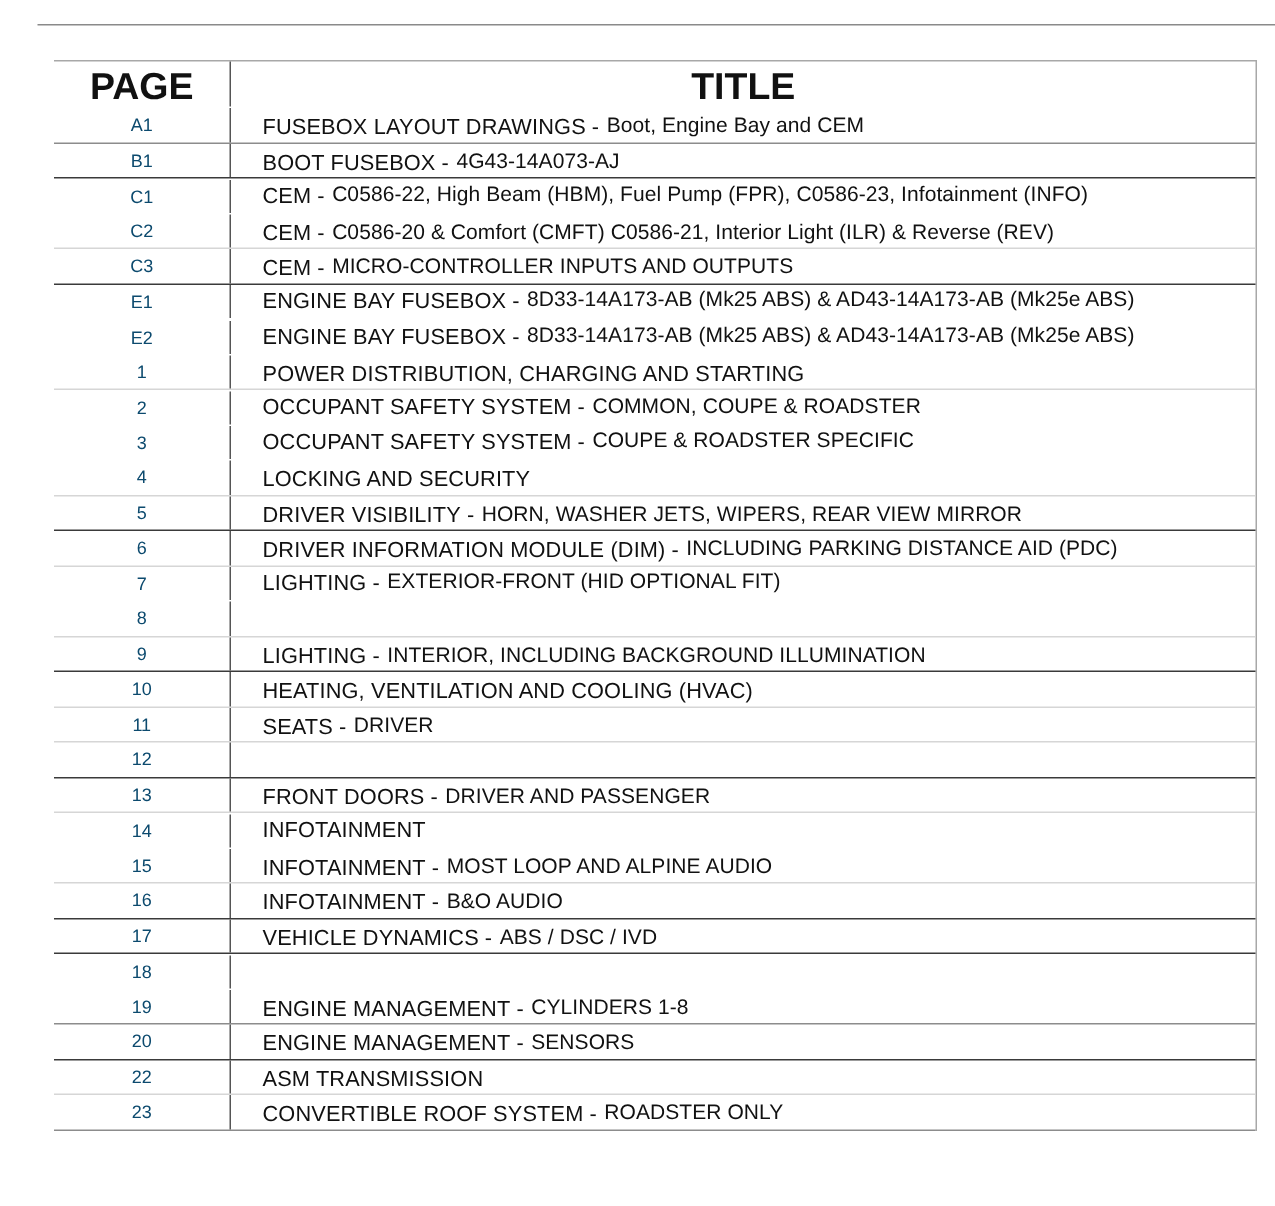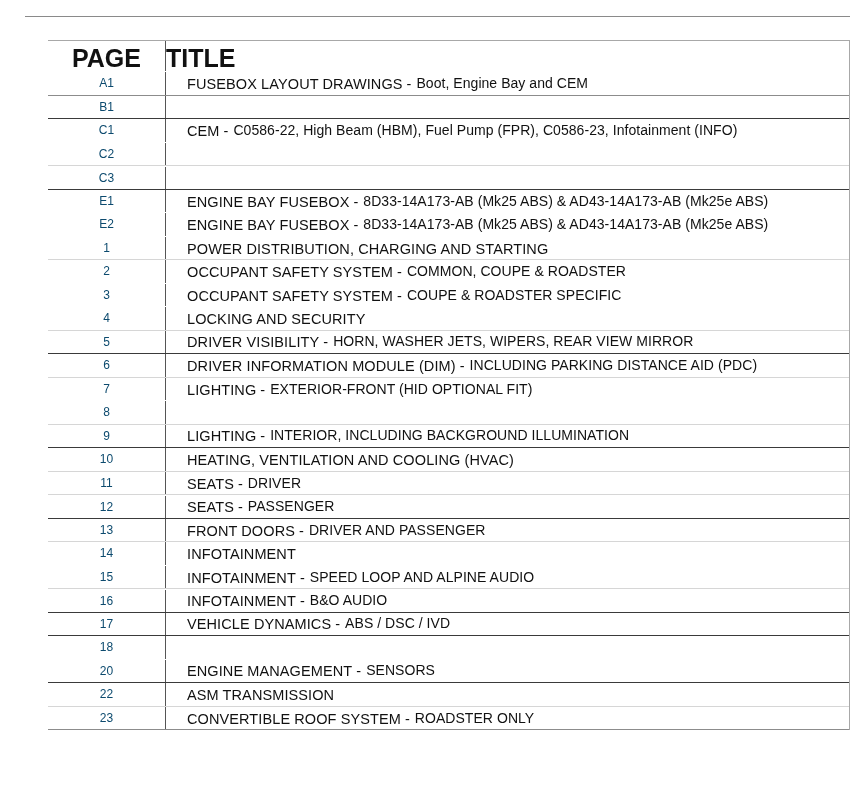--- a/index.html
+++ b/index.html
@@ -18,36 +18,36 @@
     .top-rule {
       position: absolute;
       left: 25px;
       top: 16px;
       width: 825px;
       height: 0;
       border-top: 1px solid #8a8a8a;
     }
     .toc-table {
       position: absolute;
-      left: 48px;
+      left: 36px;
       top: 40px;
       width: 801px;
       border-top: 1px solid #a8a8a8;
       border-right: 1px solid #a8a8a8;
     }
     .row {
       display: flex;
       height: 23.5px;
       box-sizing: border-box;
       border-bottom: 1px solid transparent;
     }
     .row.b-light { border-bottom-color: #d6d6d6; }
     .row.b-medium { border-bottom-color: #8c8c8c; }
-    .row.b-dark { border-bottom-color: #3a3a3a; align-items: flex-end; }
-    .row.b-none { border-bottom-color: transparent; }
+    .row.b-dark { border-bottom-color: #3a3a3a; }
+    .row.b-none { border-bottom-color: transparent; align-items: flex-end; }
     .cell-page {
       width: 117px;
       flex: 0 0 117px;
       border-right: 1px solid #555555;
       text-align: center;
       font-size: 12px;
       line-height: 22px;
       color: #0c4a6e;
     }
     .cell-title {
@@ -71,20 +71,21 @@
       border-bottom: 1px solid transparent;
     }
     .header-row .cell-page,
     .header-row .cell-title {
       font-weight: bold;
       font-size: 25px;
       line-height: 34px;
       color: #111111;
     }
     .header-row .cell-title {
+      text-align: center;
       padding-left: 0;
     }
   </style>
 </head>
 <body>
 
 <div class="top-rule"></div>
 
 <div class="toc-table">
   <div class="row header-row">
@@ -93,32 +94,41 @@
   </div>
   <div id="rows">
       <div class="row b-medium">
     <div class="cell-page">A1</div>
     <div class="cell-title">
       <span class="main">FUSEBOX LAYOUT DRAWINGS</span><span class="sep"> - </span><span class="sub">Boot, Engine Bay and CEM</span>
     </div>
   </div>
       <div class="row b-dark">
     <div class="cell-page">B1</div>
+    <div class="cell-title">
+      <span class="main">BOOT FUSEBOX</span><span class="sep"> - </span><span class="sub">4G43-14A073-AJ</span>
+    </div>
   </div>
       <div class="row b-none">
     <div class="cell-page">C1</div>
     <div class="cell-title">
       <span class="main">CEM</span><span class="sep"> - </span><span class="sub">C0586-22, High Beam (HBM), Fuel Pump (FPR), C0586-23, Infotainment (INFO)</span>
     </div>
   </div>
       <div class="row b-light">
     <div class="cell-page">C2</div>
+    <div class="cell-title">
+      <span class="main">CEM</span><span class="sep"> - </span><span class="sub">C0586-20 &amp; Comfort (CMFT) C0586-21, Interior Light (ILR) &amp; Reverse (REV)</span>
+    </div>
   </div>
       <div class="row b-dark">
     <div class="cell-page">C3</div>
+    <div class="cell-title">
+      <span class="main">CEM</span><span class="sep"> - </span><span class="sub">MICRO-CONTROLLER INPUTS AND OUTPUTS</span>
+    </div>
   </div>
       <div class="row b-none">
     <div class="cell-page">E1</div>
     <div class="cell-title">
       <span class="main">ENGINE BAY FUSEBOX</span><span class="sep"> - </span><span class="sub">8D33-14A173-AB (Mk25 ABS) &amp; AD43-14A173-AB (Mk25e ABS)</span>
     </div>
   </div>
       <div class="row b-none">
     <div class="cell-page">E2</div>
     <div class="cell-title">
@@ -183,56 +193,59 @@
     </div>
   </div>
       <div class="row b-light">
     <div class="cell-page">11</div>
     <div class="cell-title">
       <span class="main">SEATS</span><span class="sep"> - </span><span class="sub">DRIVER</span>
     </div>
   </div>
       <div class="row b-dark">
     <div class="cell-page">12</div>
-    <div class="cell-title">
-      <span class="main">SEATS</span><span class="sep"> - </span><span class="sub">PASSENGER</span>
-    </div>
   </div>
       <div class="row b-light">
     <div class="cell-page">13</div>
     <div class="cell-title">
       <span class="main">FRONT DOORS</span><span class="sep"> - </span><span class="sub">DRIVER AND PASSENGER</span>
     </div>
   </div>
       <div class="row b-none">
     <div class="cell-page">14</div>
     <div class="cell-title">
       <span class="main">INFOTAINMENT</span><span class="sep"></span><span class="sub"></span>
     </div>
   </div>
       <div class="row b-light">
     <div class="cell-page">15</div>
     <div class="cell-title">
-      <span class="main">INFOTAINMENT</span><span class="sep"> - </span><span class="sub">SPEED LOOP AND ALPINE AUDIO</span>
+      <span class="main">INFOTAINMENT</span><span class="sep"> - </span><span class="sub">MOST LOOP AND ALPINE AUDIO</span>
     </div>
   </div>
       <div class="row b-dark">
     <div class="cell-page">16</div>
     <div class="cell-title">
       <span class="main">INFOTAINMENT</span><span class="sep"> - </span><span class="sub">B&amp;O AUDIO</span>
     </div>
   </div>
       <div class="row b-dark">
     <div class="cell-page">17</div>
     <div class="cell-title">
       <span class="main">VEHICLE DYNAMICS</span><span class="sep"> - </span><span class="sub">ABS / DSC / IVD</span>
     </div>
   </div>
       <div class="row b-none">
     <div class="cell-page">18</div>
+  </div>
+      <div class="row b-medium">
+    <div class="cell-page">19</div>
+    <div class="cell-title">
+      <span class="main">ENGINE MANAGEMENT</span><span class="sep"> - </span><span class="sub">CYLINDERS 1-8</span>
+    </div>
   </div>
       <div class="row b-dark">
     <div class="cell-page">20</div>
     <div class="cell-title">
       <span class="main">ENGINE MANAGEMENT</span><span class="sep"> - </span><span class="sub">SENSORS</span>
     </div>
   </div>
       <div class="row b-light">
     <div class="cell-page">22</div>
     <div class="cell-title">

